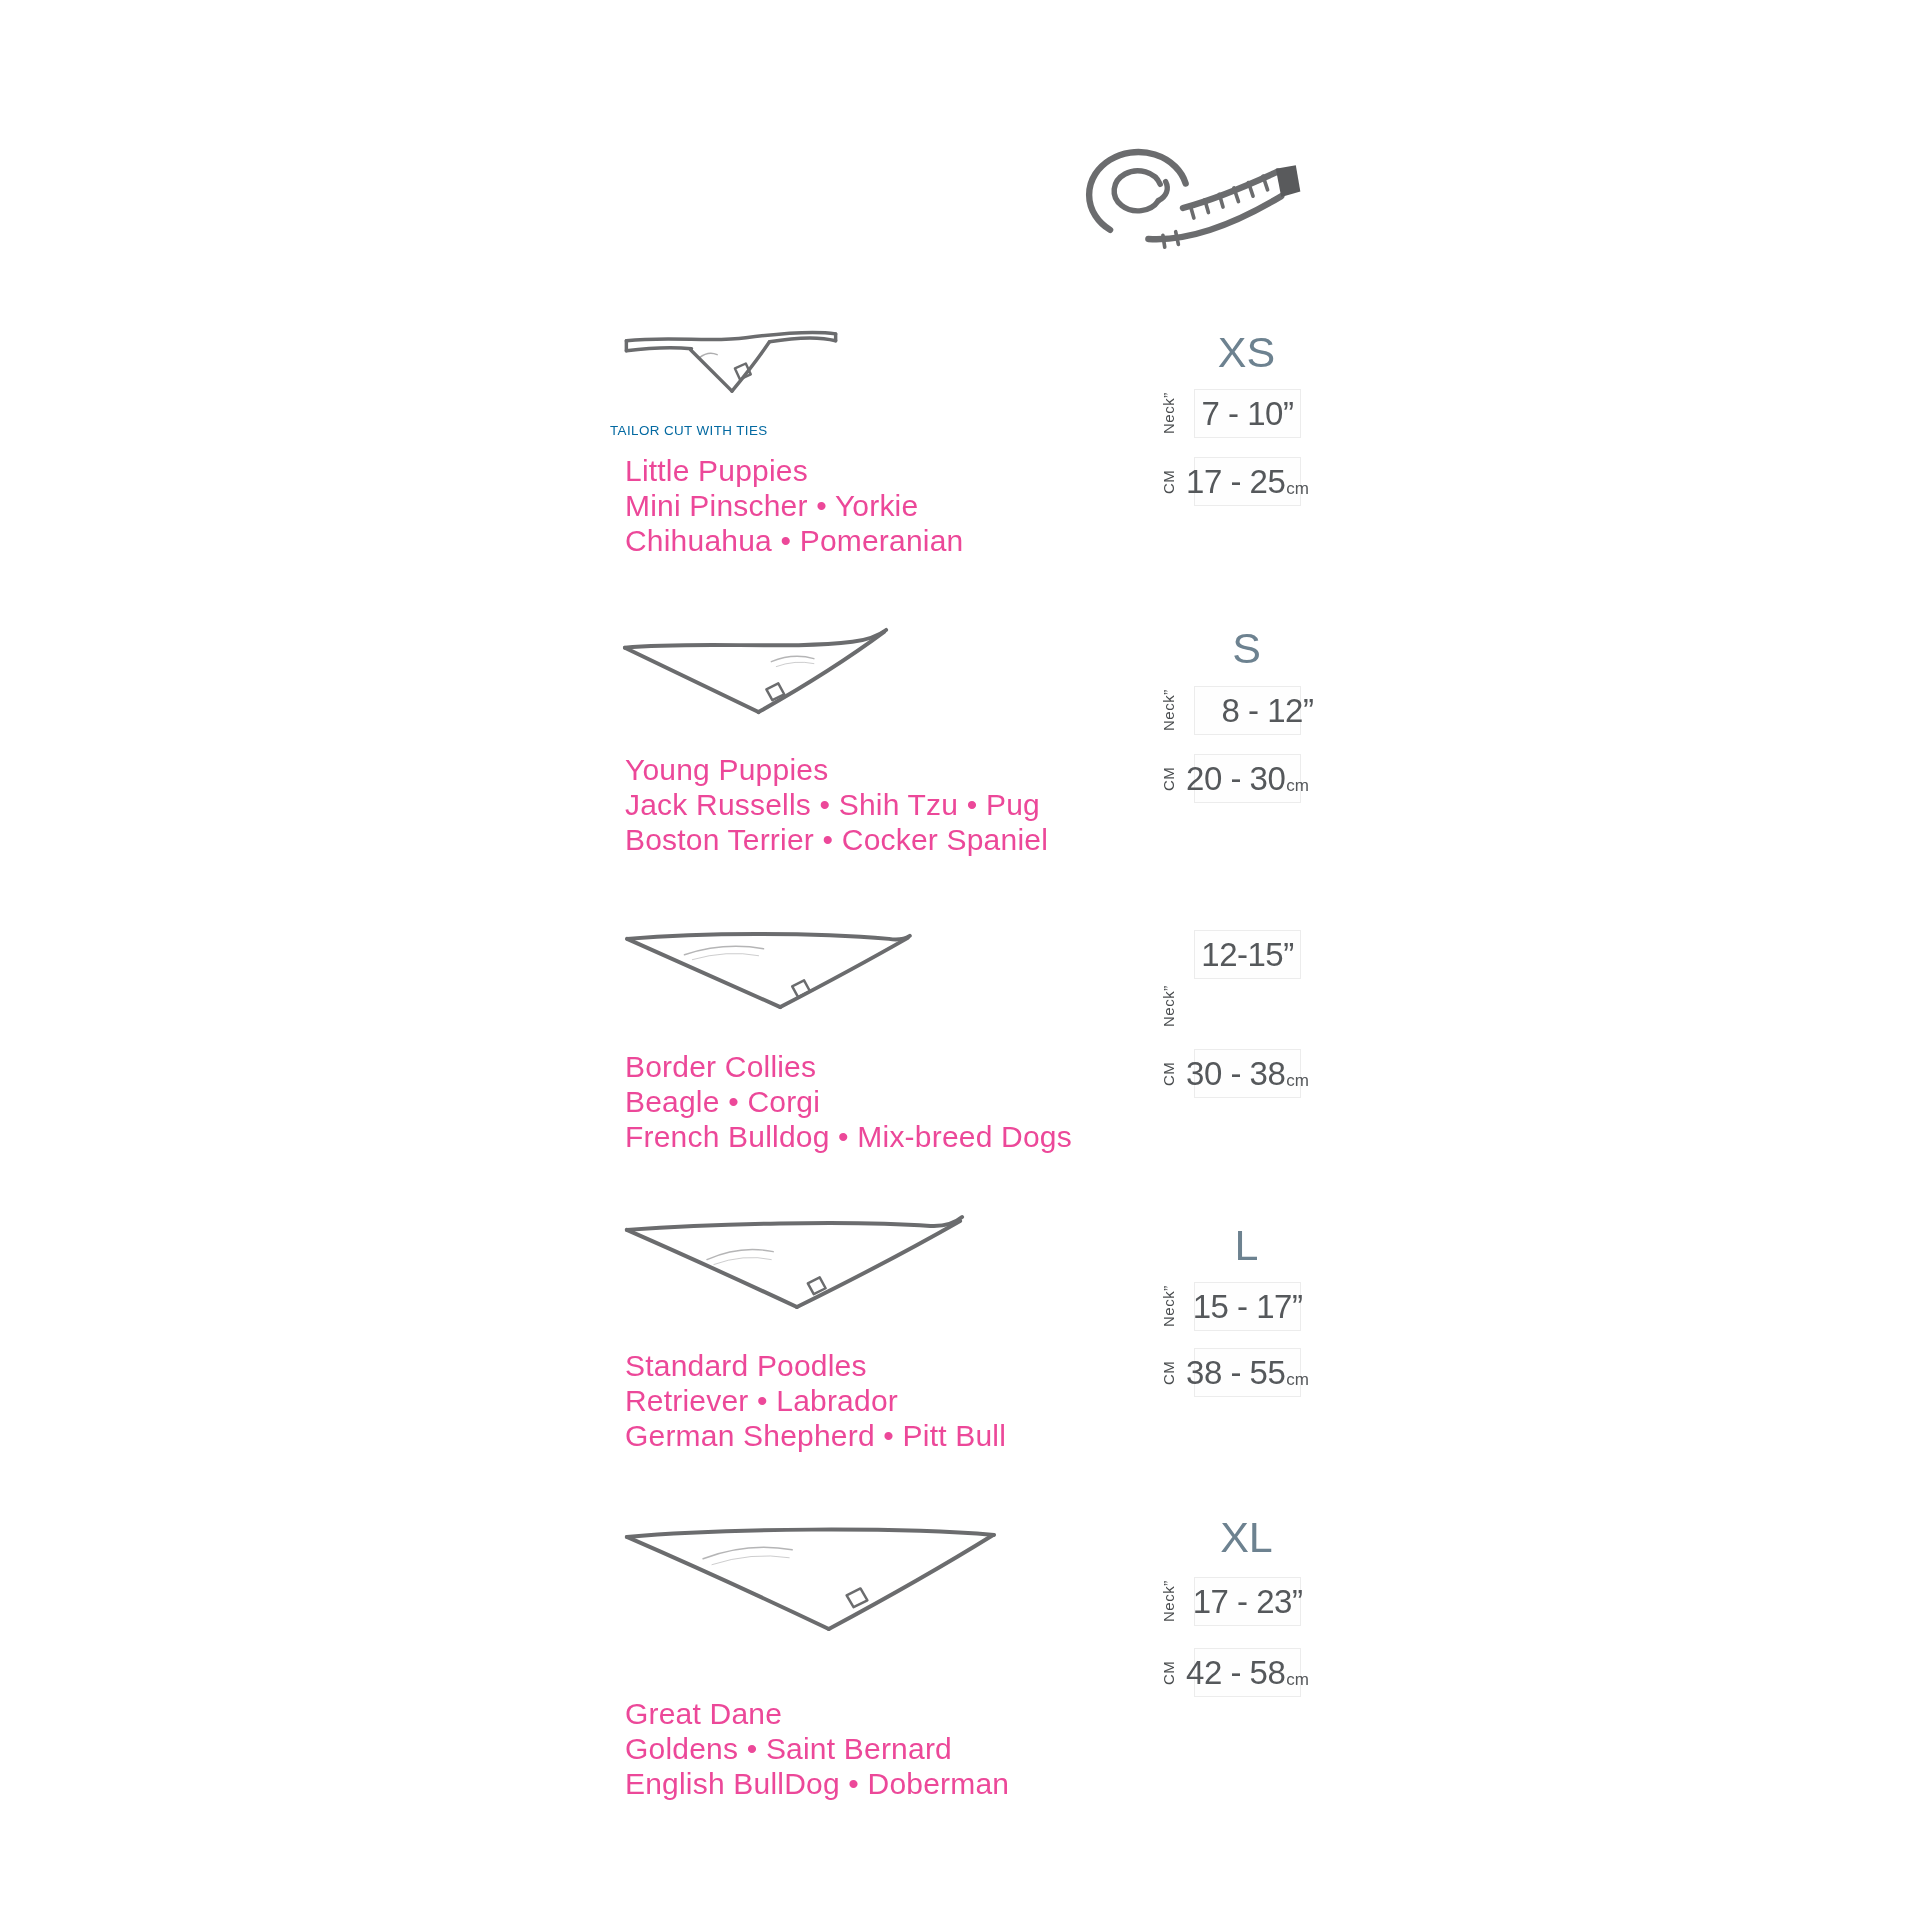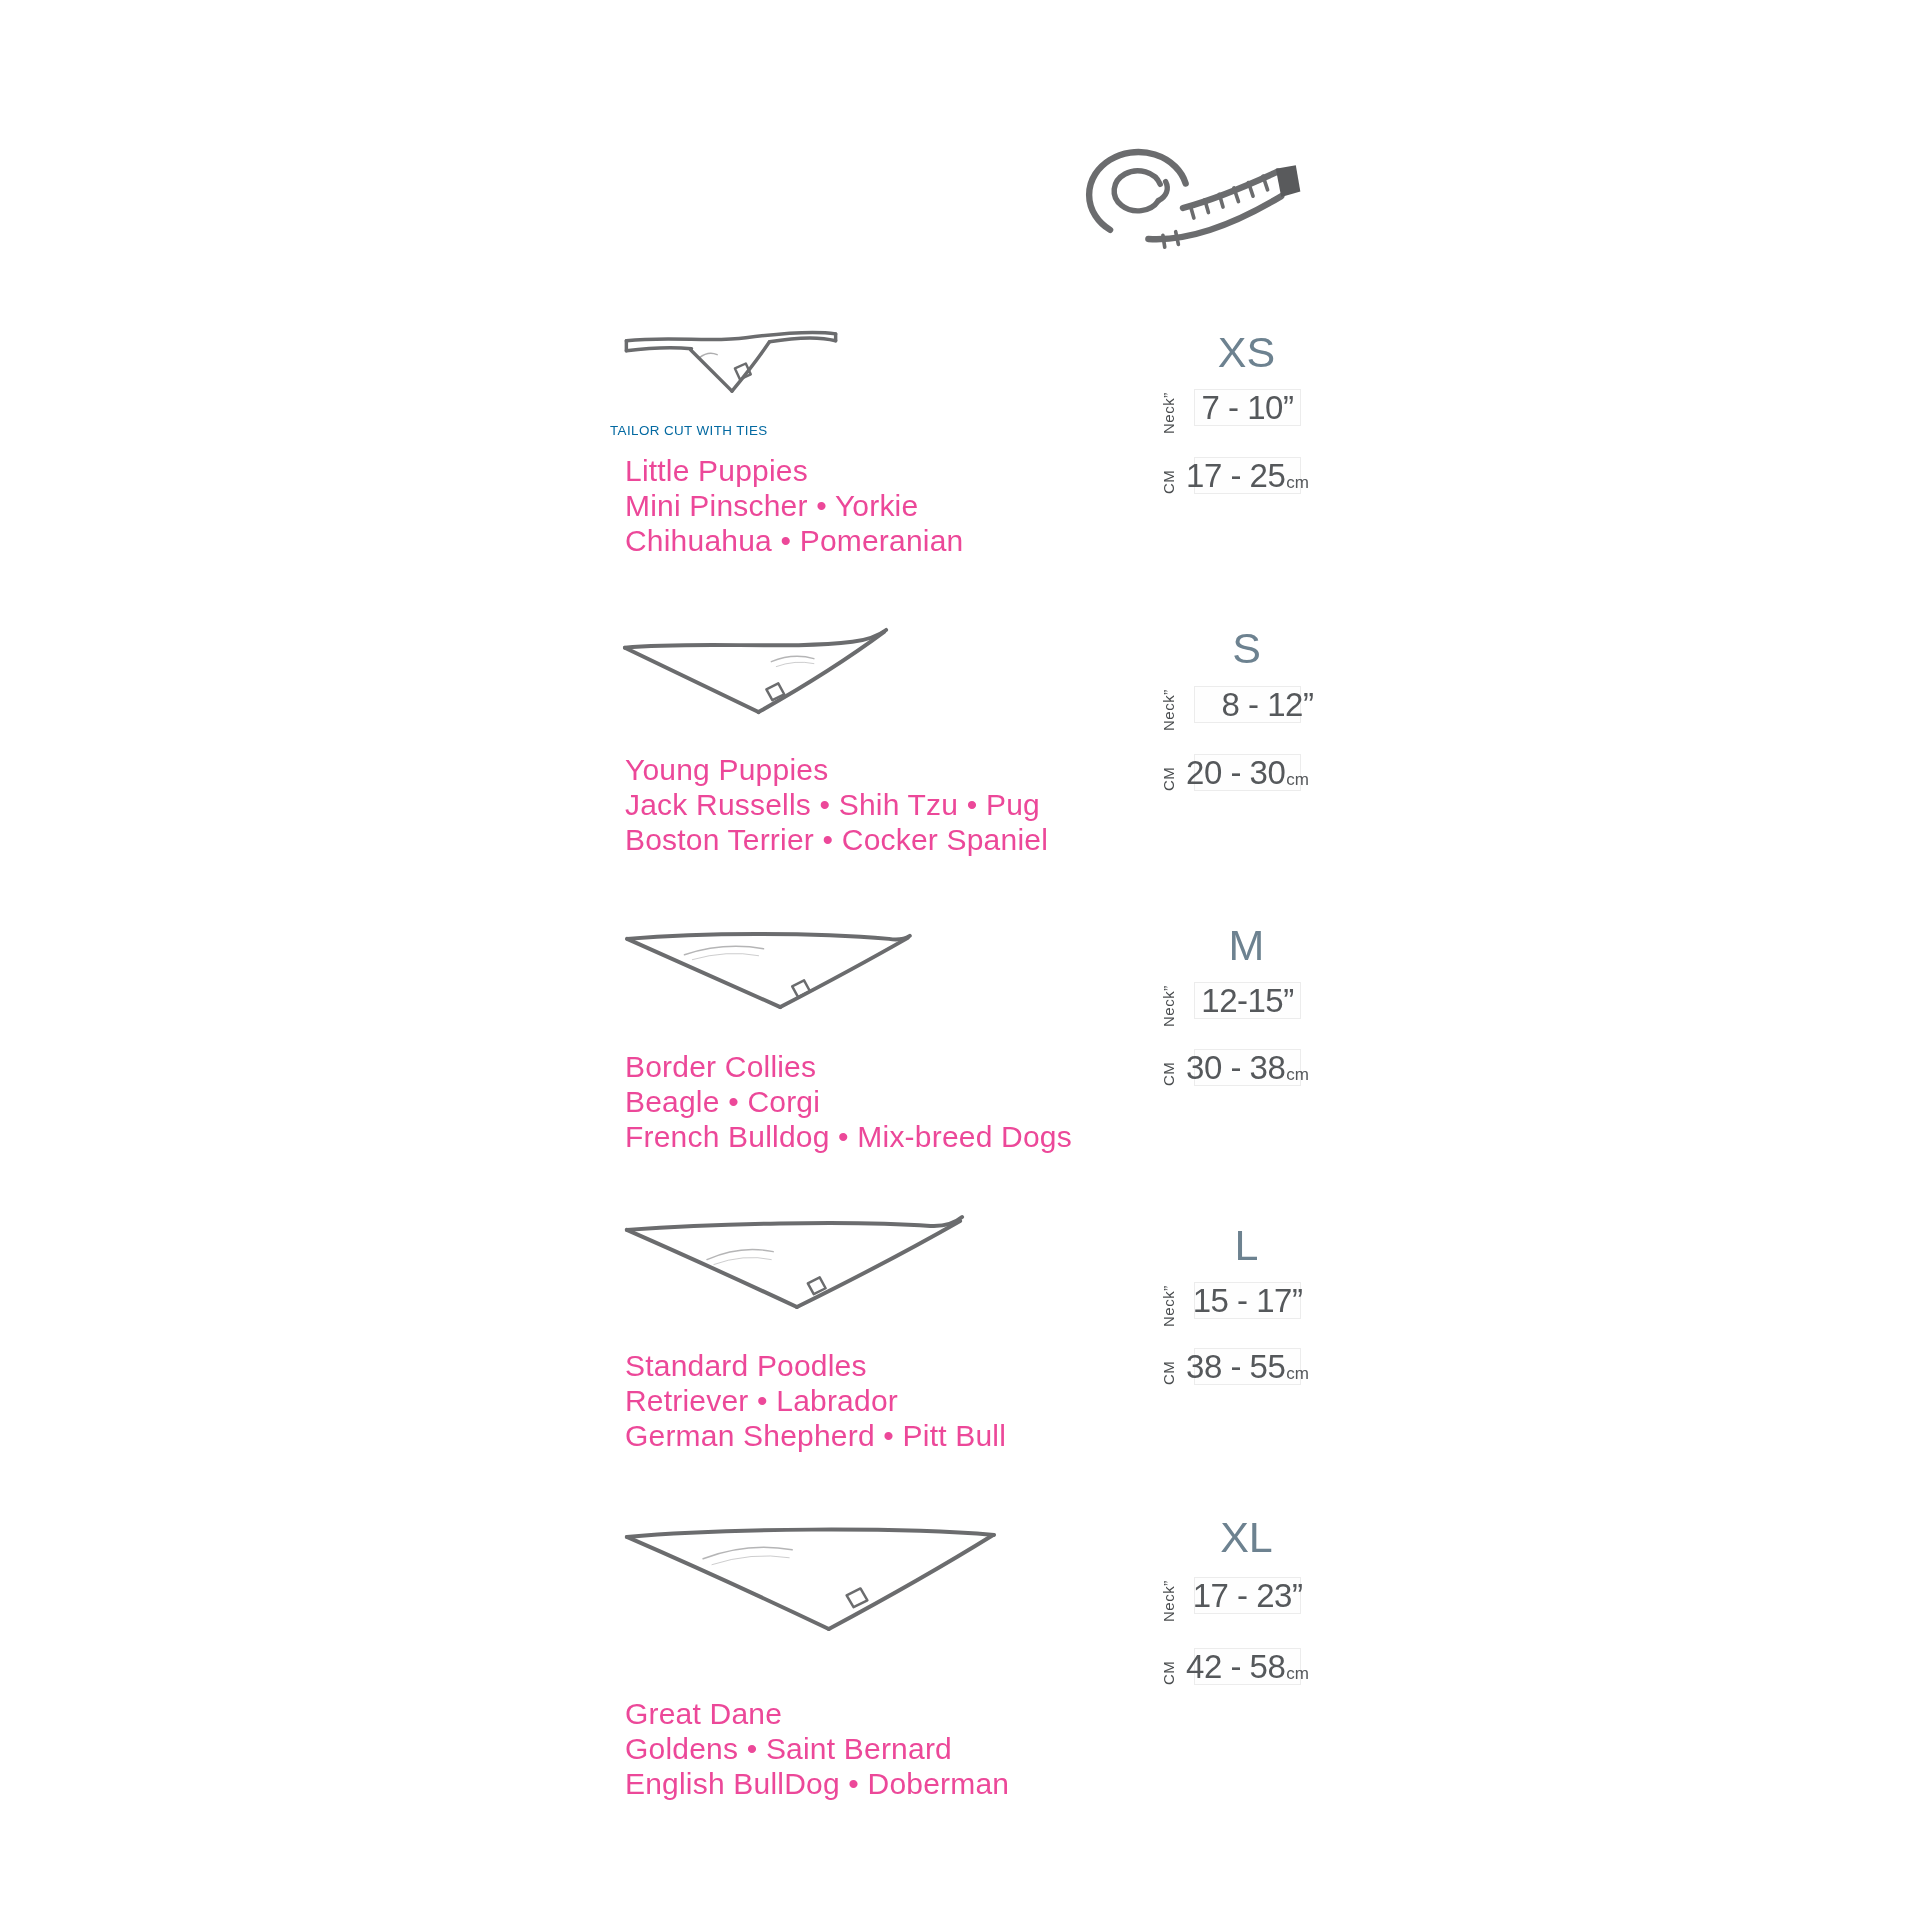--- a/index.html
+++ b/index.html
@@ -29,21 +29,21 @@
     font-size:30px; line-height:35px; letter-spacing:0.2px;
     color:#ec4899;
   }
 
   .code {
     left:1192px; width:109px; text-align:center;
     font-size:43px; color:#6d8290; font-weight:400;
   }
 
   .mbox {
-    left:1194px; width:107px; height:37px; box-sizing:border-box;
+    left:1194px; width:107px; height:49px; box-sizing:border-box;
     border:1px solid #ececec; background:#fefefe;
     display:flex; align-items:center; justify-content:center;
     font-size:33px; letter-spacing:-0.5px; color:#55585b; white-space:nowrap;
   }
   .suffix { font-size:17px; letter-spacing:0; position:relative; top:7px; margin-left:1px; }
 
   .vlabel {
     left:1156px; width:24px; height:49px;
     display:flex; align-items:center; justify-content:center;
     writing-mode:vertical-rl; transform:rotate(180deg);
@@ -148,21 +148,21 @@
       <path class="draw" d="M 68,26 q 40,-13 80,-6" stroke-width="1.5" opacity="0.5"></path>
       <path class="draw" d="M 76,31 q 35,-10 67,-4" stroke-width="1" opacity="0.35"></path>
     </svg>
     <div class="abs breeds" style="top:1049px;">
       <div>Border Collies</div>
       <div>Beagle • Corgi</div>
       <div>French Bulldog • Mix-breed Dogs</div>
     </div>
     <div class="abs code" style="top:921px;">M</div>
     <div class="abs vlabel" style="top:982px;">Neck”</div>
-    <div class="abs mbox" style="top:982px;">
+    <div class="abs mbox" style="top:930px;">
       <span>12-15”</span>
     </div>
     <div class="abs vlabel" style="top:1049px;">CM</div>
     <div class="abs mbox" style="top:1049px;">
       <span>30 - 38</span>
         <span class="suffix">cm</span>
     </div>
   </div>
 
   <div>

